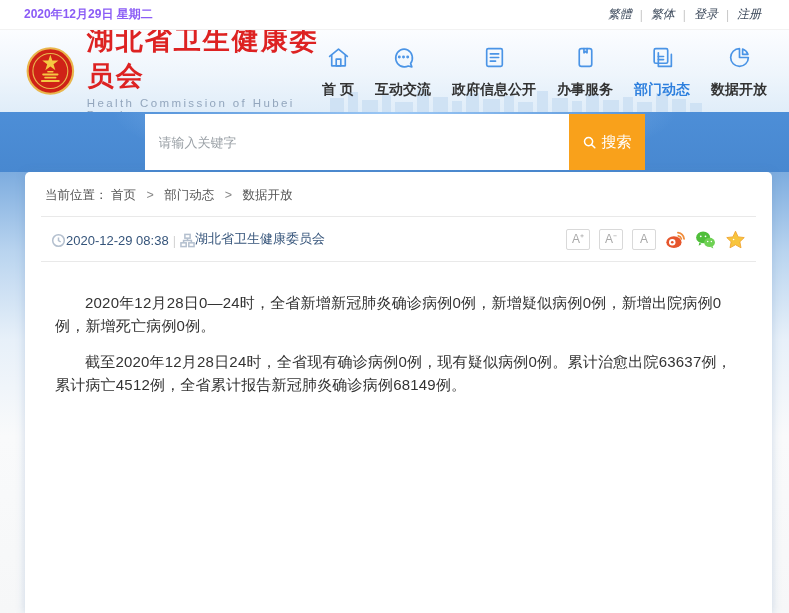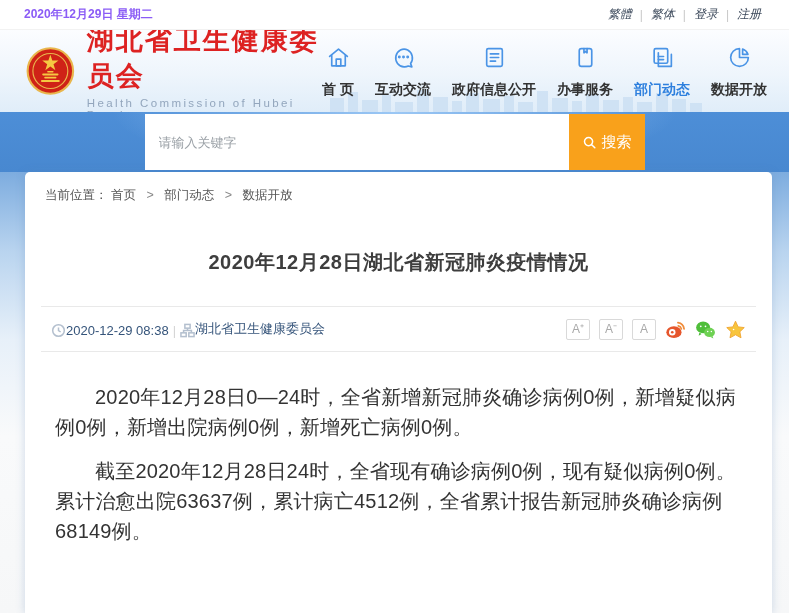--- a/index.html
+++ b/index.html
@@ -65,21 +65,21 @@
     height:46px; padding:0 10px; }
   .meta-left { display:flex; align-items:flex-end; font-size:13px; color:#35547a; }
   .meta-left svg { width:15px; height:15px; stroke:#b3bfce; fill:none; stroke-width:1.6; }
   .meta-left .vsep { color:#d5d5d5; margin:0 4px; }
   .meta-right { display:flex; align-items:center; gap:9px; }
   .font-btn { width:24px; height:21px; border:1px solid #d9d9d9; border-radius:2px;
     background:#fff; color:#a9a9a9; font-size:12px; line-height:19px; text-align:center; cursor:pointer; }
   .share-icon { width:21px; height:21px; cursor:pointer; display:block; }
 
   .article-body { padding:30px 14px 0 14px; }
-  .article-body p { font-size:20px; color:#333; line-height:1.5;
+  .article-body p { font-size:15px; color:#333; line-height:1.5;
     text-indent:2em; margin-bottom:14px; letter-spacing:.2px; }
 </style>
 </head>
 <body>
 
 <div class="topbar">
   <span class="date">2020年12月29日 星期二</span>
   <div class="links">
     <a>繁體</a>
     <span class="sep">|</span>
@@ -206,21 +206,20 @@
 
     <div class="breadcrumb">
       <span>当前位置：</span>
       <a>首页</a>
       <span class="bsep">&gt;</span>
       <a>部门动态</a>
       <span class="bsep">&gt;</span>
       <a>数据开放</a>
     </div>
 
-    <h1 class="article-title">2020年12月28日湖北省新冠肺炎疫情情况</h1>
 
     <div class="meta-row">
       <div class="meta-left">
         <svg viewBox="0 0 16 16">
           <circle cx="8" cy="8" r="6.2"></circle>
             <path d="M8 4.8V8l2.3 1.6"></path>
         </svg>
         <span>2020-12-29 08:38</span>
         <span class="vsep">|</span>
         <svg viewBox="0 0 16 16">

